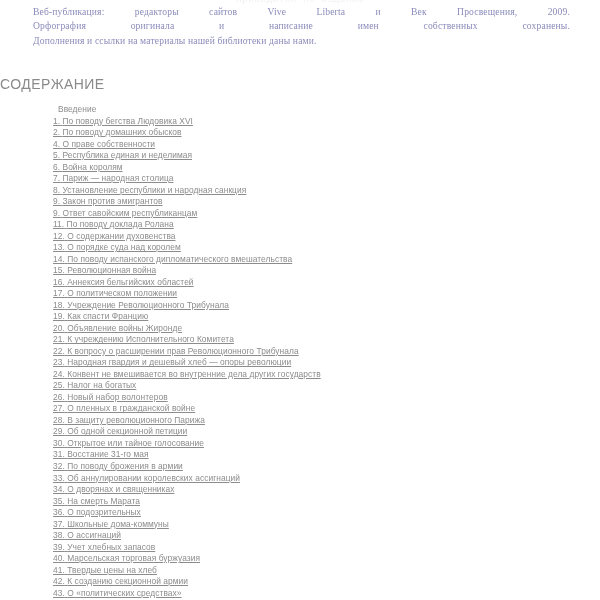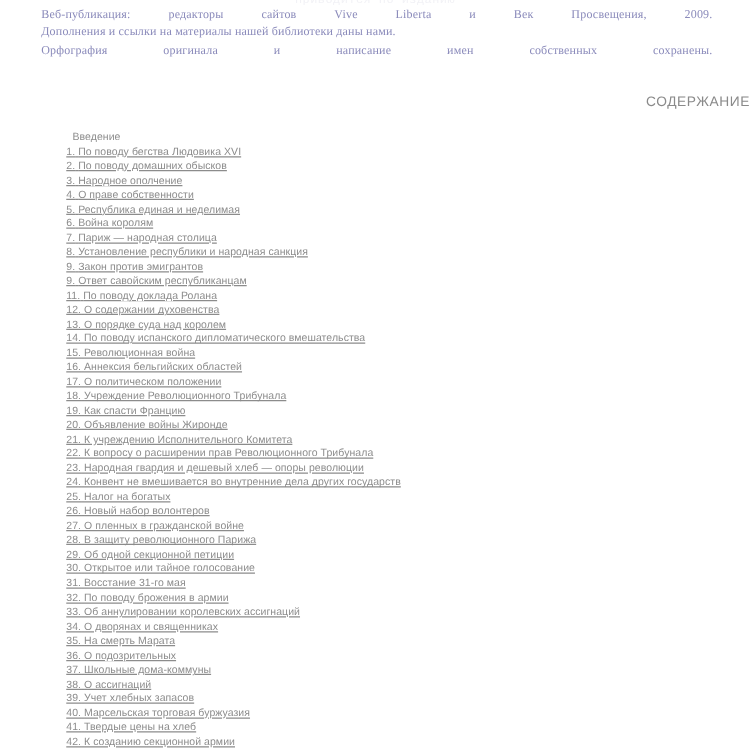--- a/index.html
+++ b/index.html
@@ -55,23 +55,23 @@
   .pub-note .pub-line.last {
     text-align-last: left;
   }
 
   
   .toc-heading {
     position: absolute;
     left: 0;
     top: 76px;
     width: 600px;
-    text-align: right;
+    text-align: left;
     color: #8a8a8a;
-    font-size: 11px;
+    font-size: 14px;
     letter-spacing: 0.45px;
     font-family: "Liberation Sans", sans-serif;
   }
 
   
   .toc-body {
     position: absolute;
     left: 53px;
     top: 104px;
     width: 540px;
@@ -102,32 +102,31 @@
     display: inline;
   }
 </style>
 </head>
 <body>
 
 <div class="cutoff-strip">приводится по изданию</div>
 
 <div class="pub-note">
   <span class="pub-line">Веб-публикация: редакторы сайтов Vive Liberta и Век Просвещения, 2009.</span>
+  <span class="pub-line">Орфография оригинала и написание имен собственных сохранены.</span>
   <span class="pub-line last">Дополнения и ссылки на материалы нашей библиотеки даны нами.</span>
-  <span class="pub-line">Орфография оригинала и написание имен собственных сохранены.</span>
 </div>
 
 <div class="toc-heading">СОДЕРЖАНИЕ</div>
 
 <div class="toc-body">
   <div class="toc-intro">Введение</div>
   <ul class="toc-list" id="toc-list">
       <li class="toc-item"><span class="toc-num">1.</span> <span class="toc-title">По поводу бегства Людовика XVI</span></li>
       <li class="toc-item"><span class="toc-num">2.</span> <span class="toc-title">По поводу домашних обысков</span></li>
-      <li class="toc-item"><span class="toc-num">3.</span> <span class="toc-title">Народное ополчение</span></li>
       <li class="toc-item"><span class="toc-num">4.</span> <span class="toc-title">О праве собственности</span></li>
       <li class="toc-item"><span class="toc-num">5.</span> <span class="toc-title">Республика единая и неделимая</span></li>
       <li class="toc-item"><span class="toc-num">6.</span> <span class="toc-title">Война королям</span></li>
       <li class="toc-item"><span class="toc-num">7.</span> <span class="toc-title">Париж — народная столица</span></li>
       <li class="toc-item"><span class="toc-num">8.</span> <span class="toc-title">Установление республики и народная санкция</span></li>
       <li class="toc-item"><span class="toc-num">9.</span> <span class="toc-title">Закон против эмигрантов</span></li>
       <li class="toc-item"><span class="toc-num">9.</span> <span class="toc-title">Ответ савойским республиканцам</span></li>
       <li class="toc-item"><span class="toc-num">11.</span> <span class="toc-title">По поводу доклада Ролана</span></li>
       <li class="toc-item"><span class="toc-num">12.</span> <span class="toc-title">О содержании духовенства</span></li>
       <li class="toc-item"><span class="toc-num">13.</span> <span class="toc-title">О порядке суда над королем</span></li>

